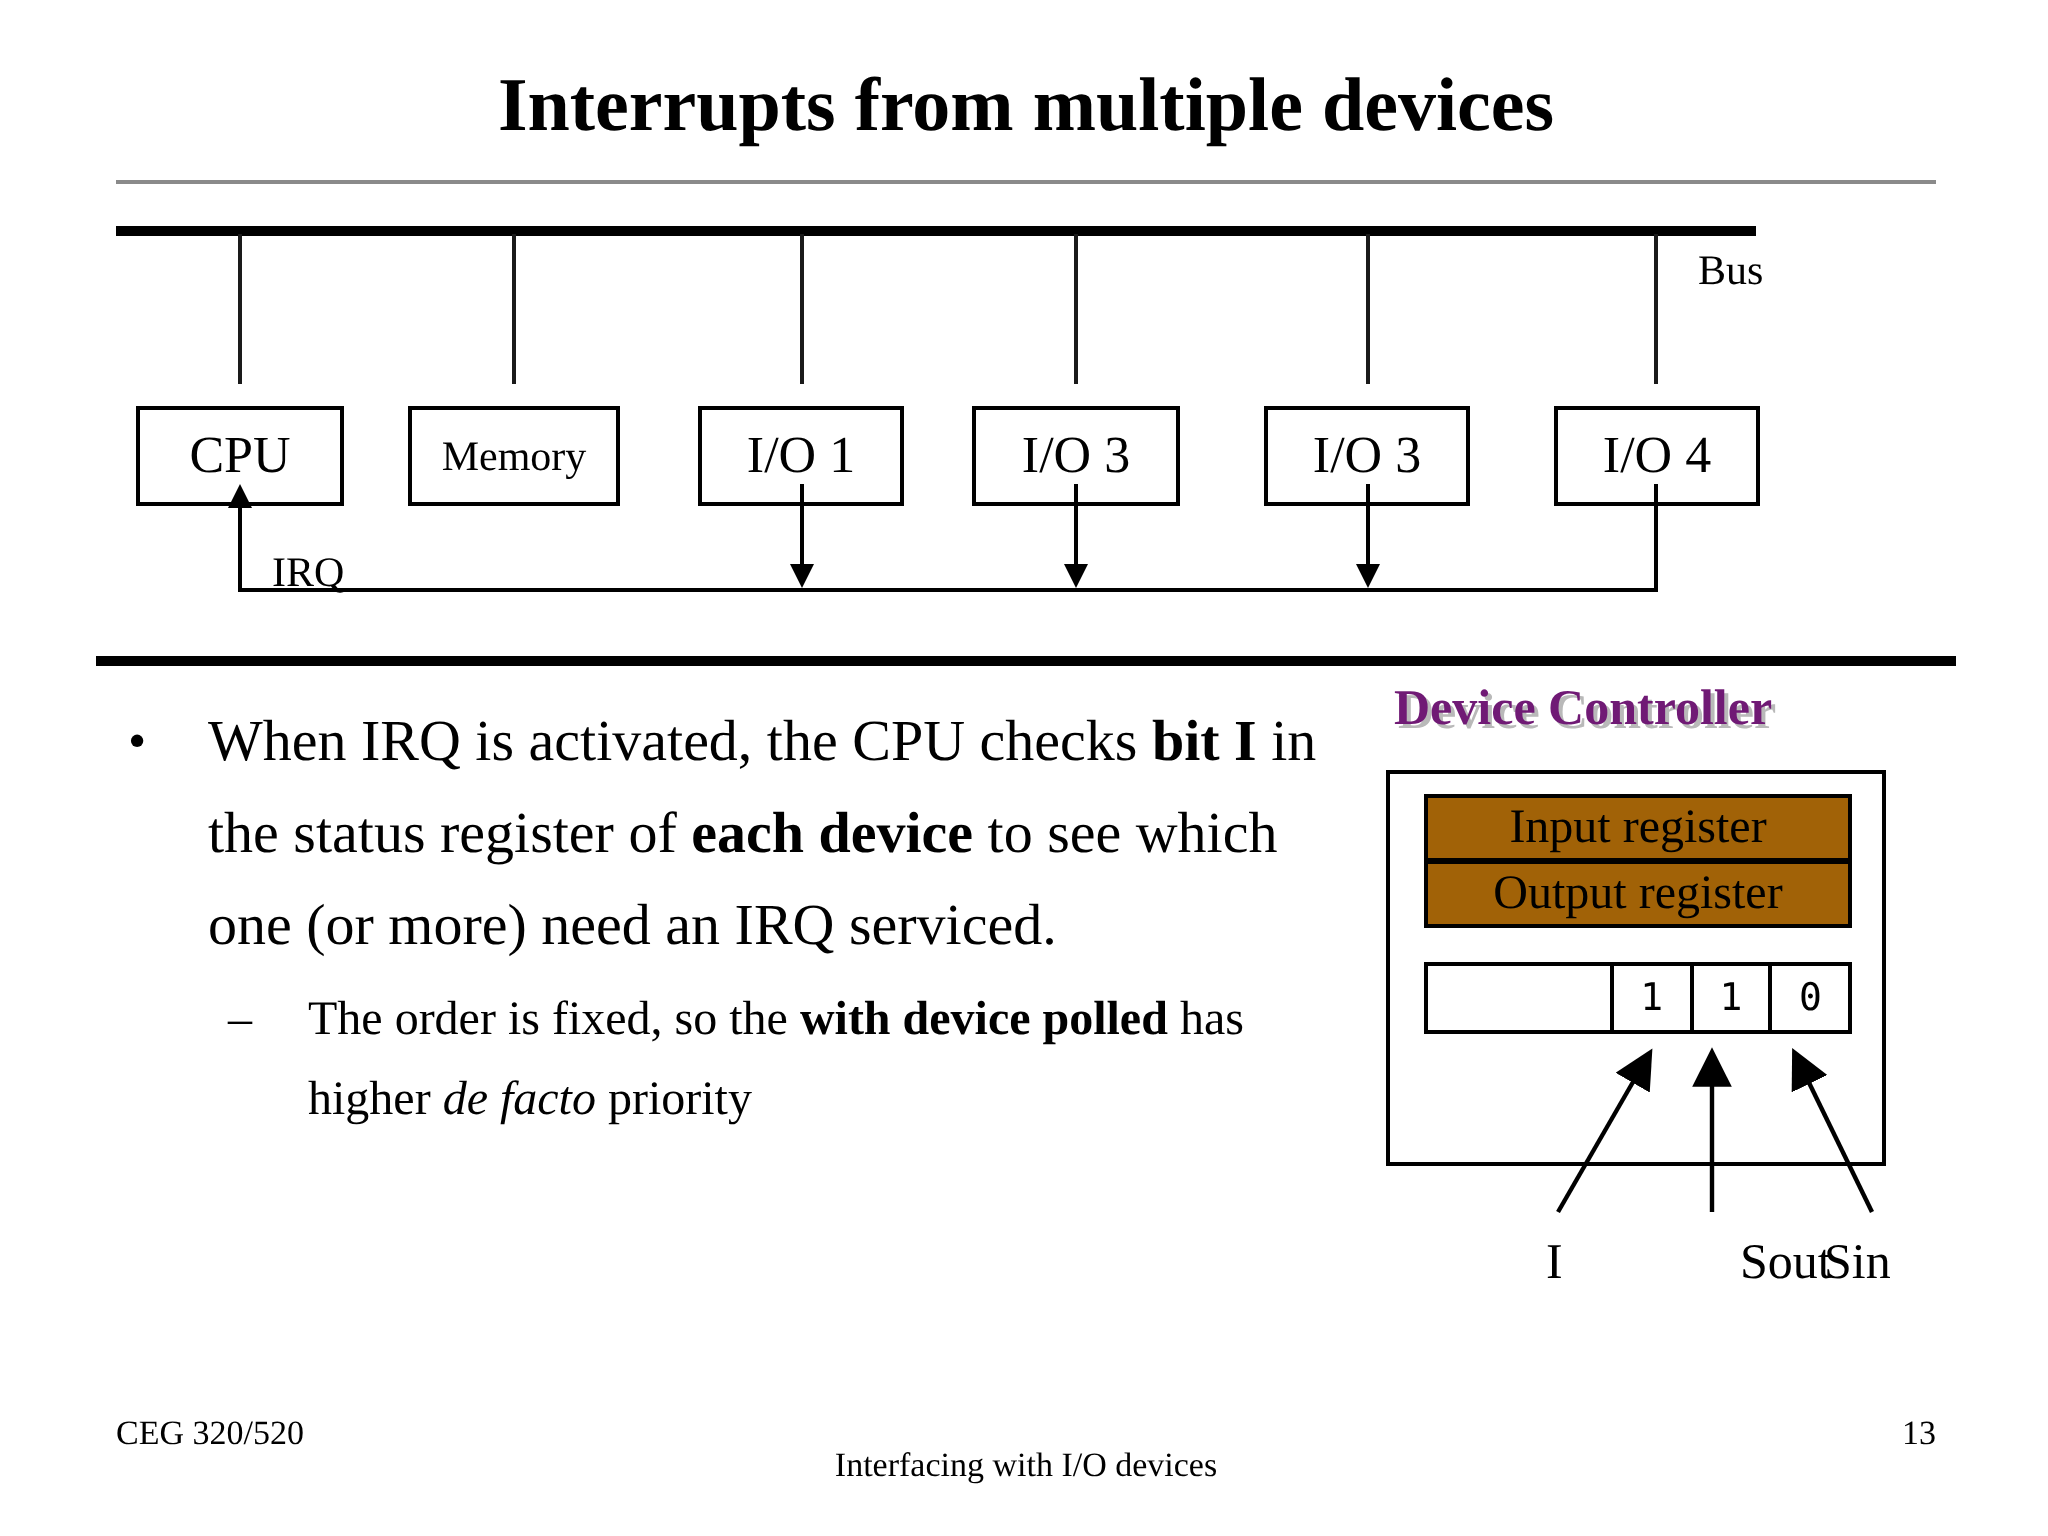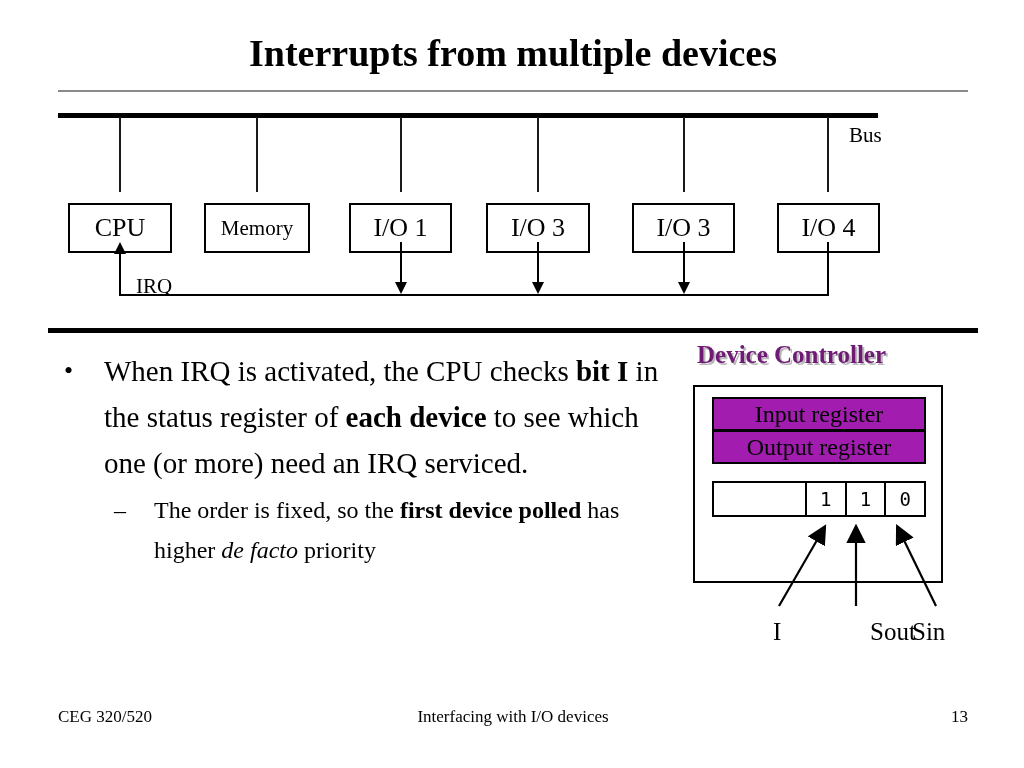--- a/index.html
+++ b/index.html
@@ -219,21 +219,21 @@
     box-sizing: border-box;
     background: #ffffff;
   }
   .dc-reg {
     position: absolute;
     left: 19px;
     width: 214px;
     height: 34px;
     border: 2px solid #000000;
     box-sizing: border-box;
-    background: #a21caf;
+    background: #a16207;
     display: flex;
     align-items: center;
     justify-content: center;
     font-size: 24px;
     line-height: 28px;
   }
   #dc-reg-input  { top: 57px; }
   #dc-reg-output { top: 90px; }
 
   #dc-status-row {
@@ -279,21 +279,21 @@
   #footer {
     position: absolute;
     left: 58px;
     top: 705px;
     width: 910px;
     height: 24px;
     font-size: 17px;
     line-height: 24px;
   }
   #footer-left   { position: absolute; left: 0; top: 0; }
-  #footer-center { position: absolute; left: 0; top: 0; width: 910px; text-align: center; }
+  #footer-center { position: absolute; left: 0; top: 16px; width: 910px; text-align: center; }
   #footer-right  { position: absolute; right: 0; top: 0; }
 </style>
 </head>
 <body>
 
 <div id="slide-title">Interrupts from multiple devices</div>
 <div id="title-rule"></div>
 
 <div id="bus-diagram">
 
@@ -346,21 +346,21 @@
   <p class="bullet-l1">
     <span class="marker">•</span>
     <span>
       <span>When IRQ is activated, the CPU checks </span><b>bit I</b><span> in the status register of </span><b>each device</b><span> to see which one (or more) need an IRQ serviced.</span>
     </span>
   </p>
 
   <p class="bullet-l2">
     <span class="marker">–</span>
     <span>
-      <span>The order is fixed, so the </span><b>first device polled</b><span> has higher </span><i>de facto</i><span> priority</span>
+      <span>The order is fixed, so the </span><b>with device polled</b><span> has higher </span><i>de facto</i><span> priority</span>
     </span>
   </p>
 </div>
 
 <div id="device-controller">
   <div id="dc-title">Device Controller</div>
 
   <div id="dc-outer"></div>
 
   <div class="dc-reg" id="dc-reg-input">

